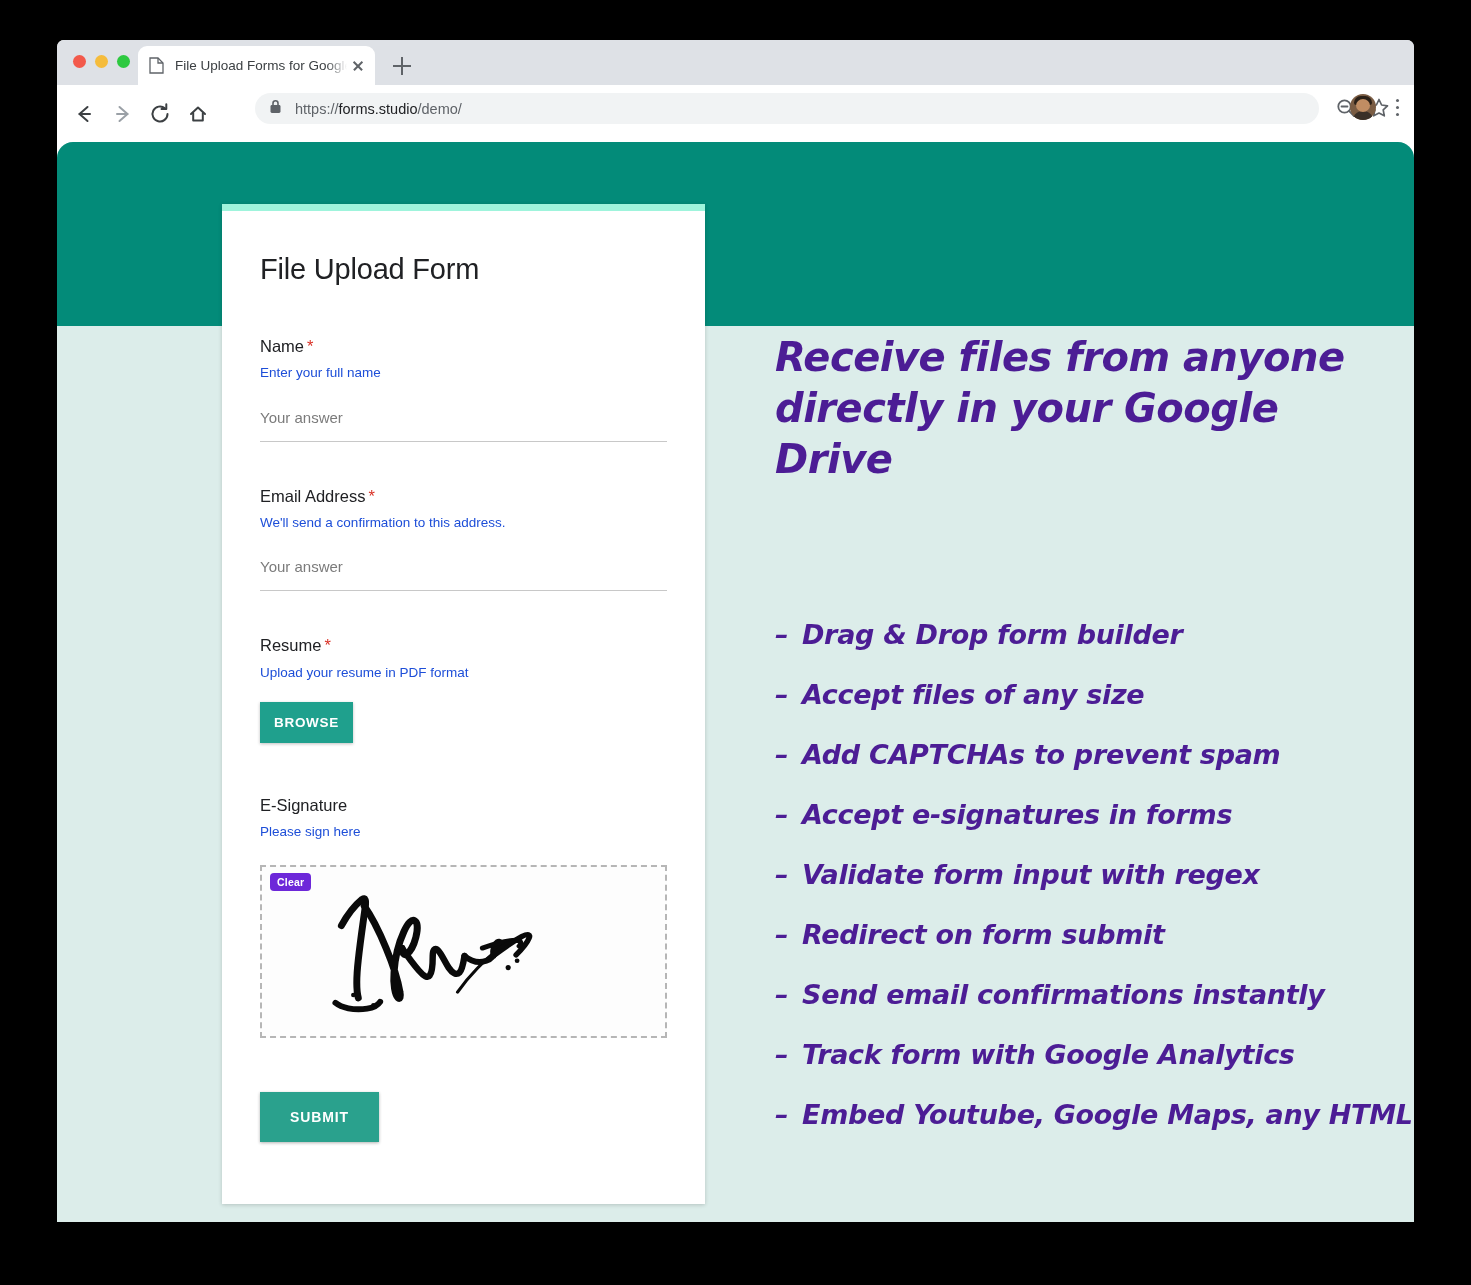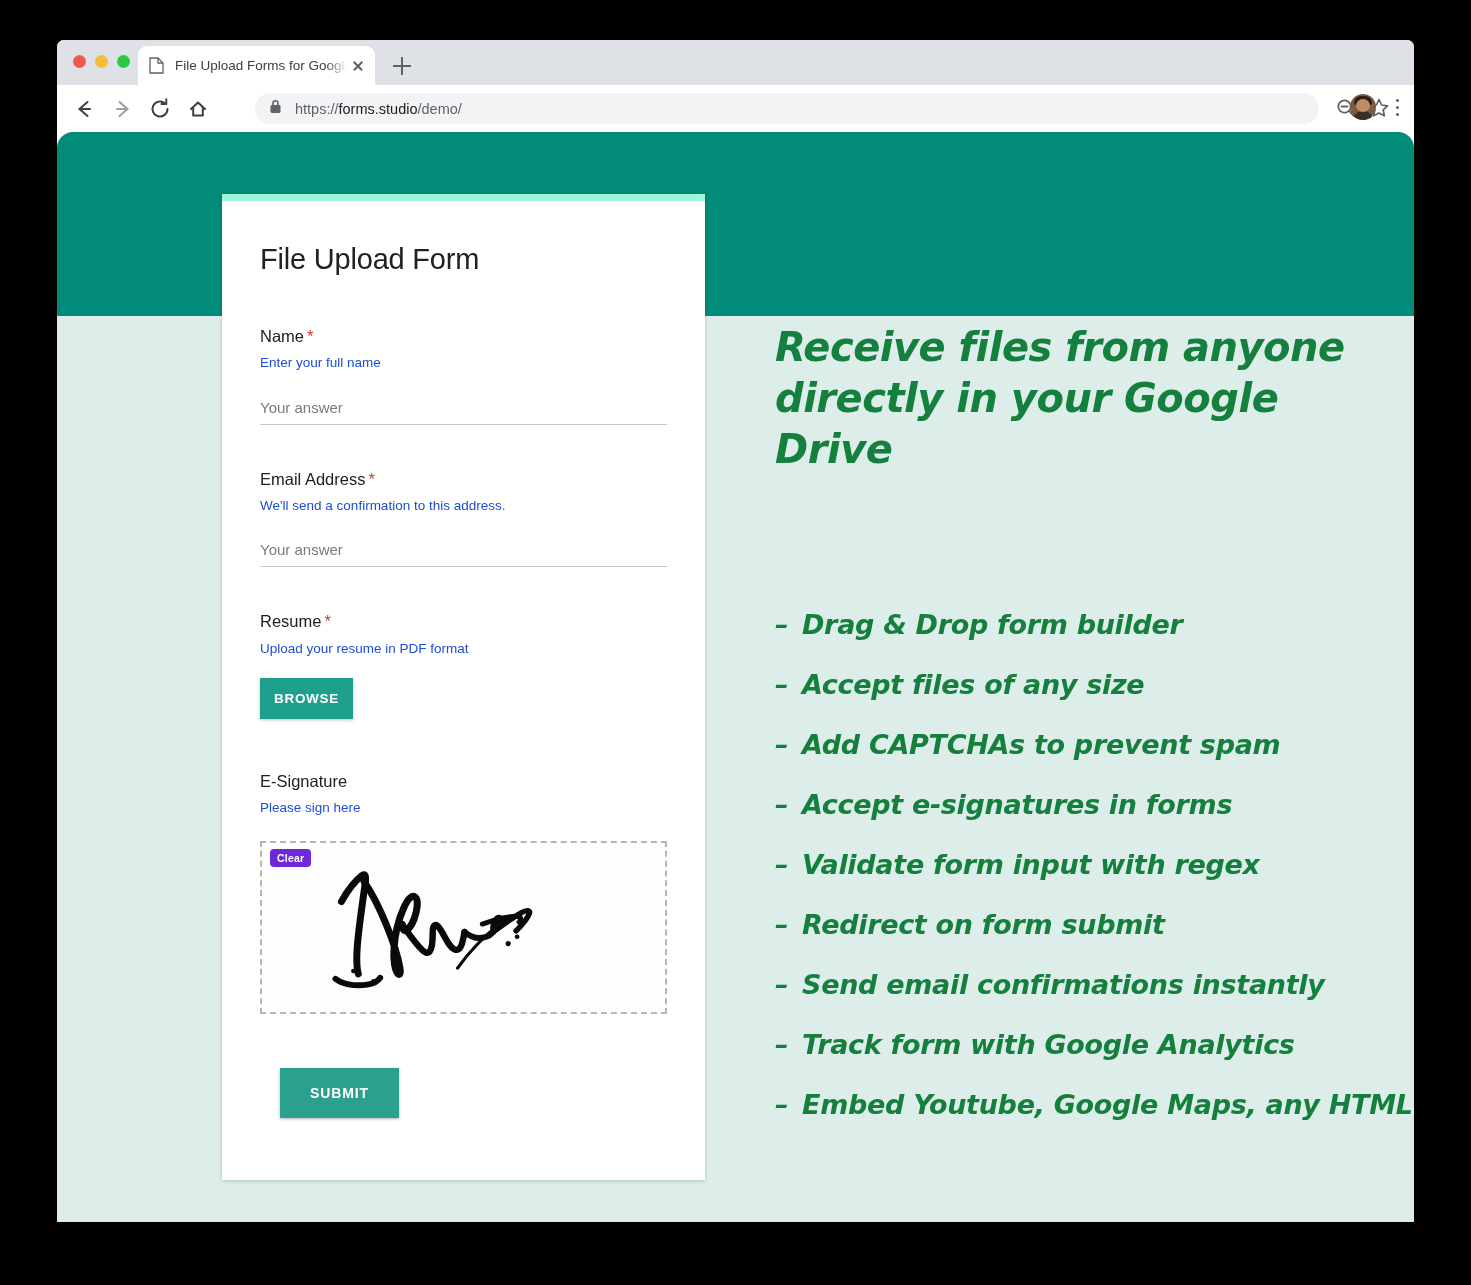--- a/index.html
+++ b/index.html
@@ -116,21 +116,21 @@
     content: "";
     position: absolute;
     background: #5f6368;
   }
   #new-tab::before { left: 4px;  top: 12.2px; width: 18px; height: 1.7px; }
   #new-tab::after  { left: 12.2px; top: 4px;  width: 1.7px; height: 18px; }
 
   
   #toolbar {
     position: relative;
-    height: 47px;
+    height: 57px;
     background: #ffffff;
     display: flex;
     align-items: center;
   }
   .nav-btn {
     width: 30px;
     height: 30px;
     margin-left: 8px;
     position: relative;
     cursor: pointer;
@@ -277,21 +277,21 @@
   }
   .field-help {
     font-size: 13.5px;
     color: #1d4ed8;
     margin-top: 7px;
     line-height: 1.35;
   }
   .answer-line {
     margin-top: 26px;
     border-bottom: 1px solid #c8c8c8;
-    padding-bottom: 7px;
+    padding-bottom: 14px;
     cursor: text;
   }
   .answer-placeholder {
     font-size: 15px;
     color: #7b7b7b;
   }
 
   
   #upload-row {
     margin-top: 20px;
@@ -359,33 +359,32 @@
     background: #2aa18d;
     color: #ffffff;
     font-size: 14px;
     font-weight: bold;
     letter-spacing: 0.9px;
     padding: 17px 30px;
     border: none;
     cursor: pointer;
     box-shadow: 0 1px 3px rgba(0,0,0,0.3);
     font-family: "Liberation Sans", sans-serif;
-    margin-left: 20px;
   }
 
   
   #promo {
     position: absolute;
     left: 718px;
     top: 190px;
     width: 620px;
   }
   .hand {
     font-family: "DejaVu Sans", sans-serif;
-    color: #15803d;
+    color: #4c1d95;
     font-weight: bold;
     font-style: italic;
   }
   #promo-headline {
     font-size: 40px;
     line-height: 1.28;
     letter-spacing: -0.5px;
     margin: 0;
   }
   #promo-list {

